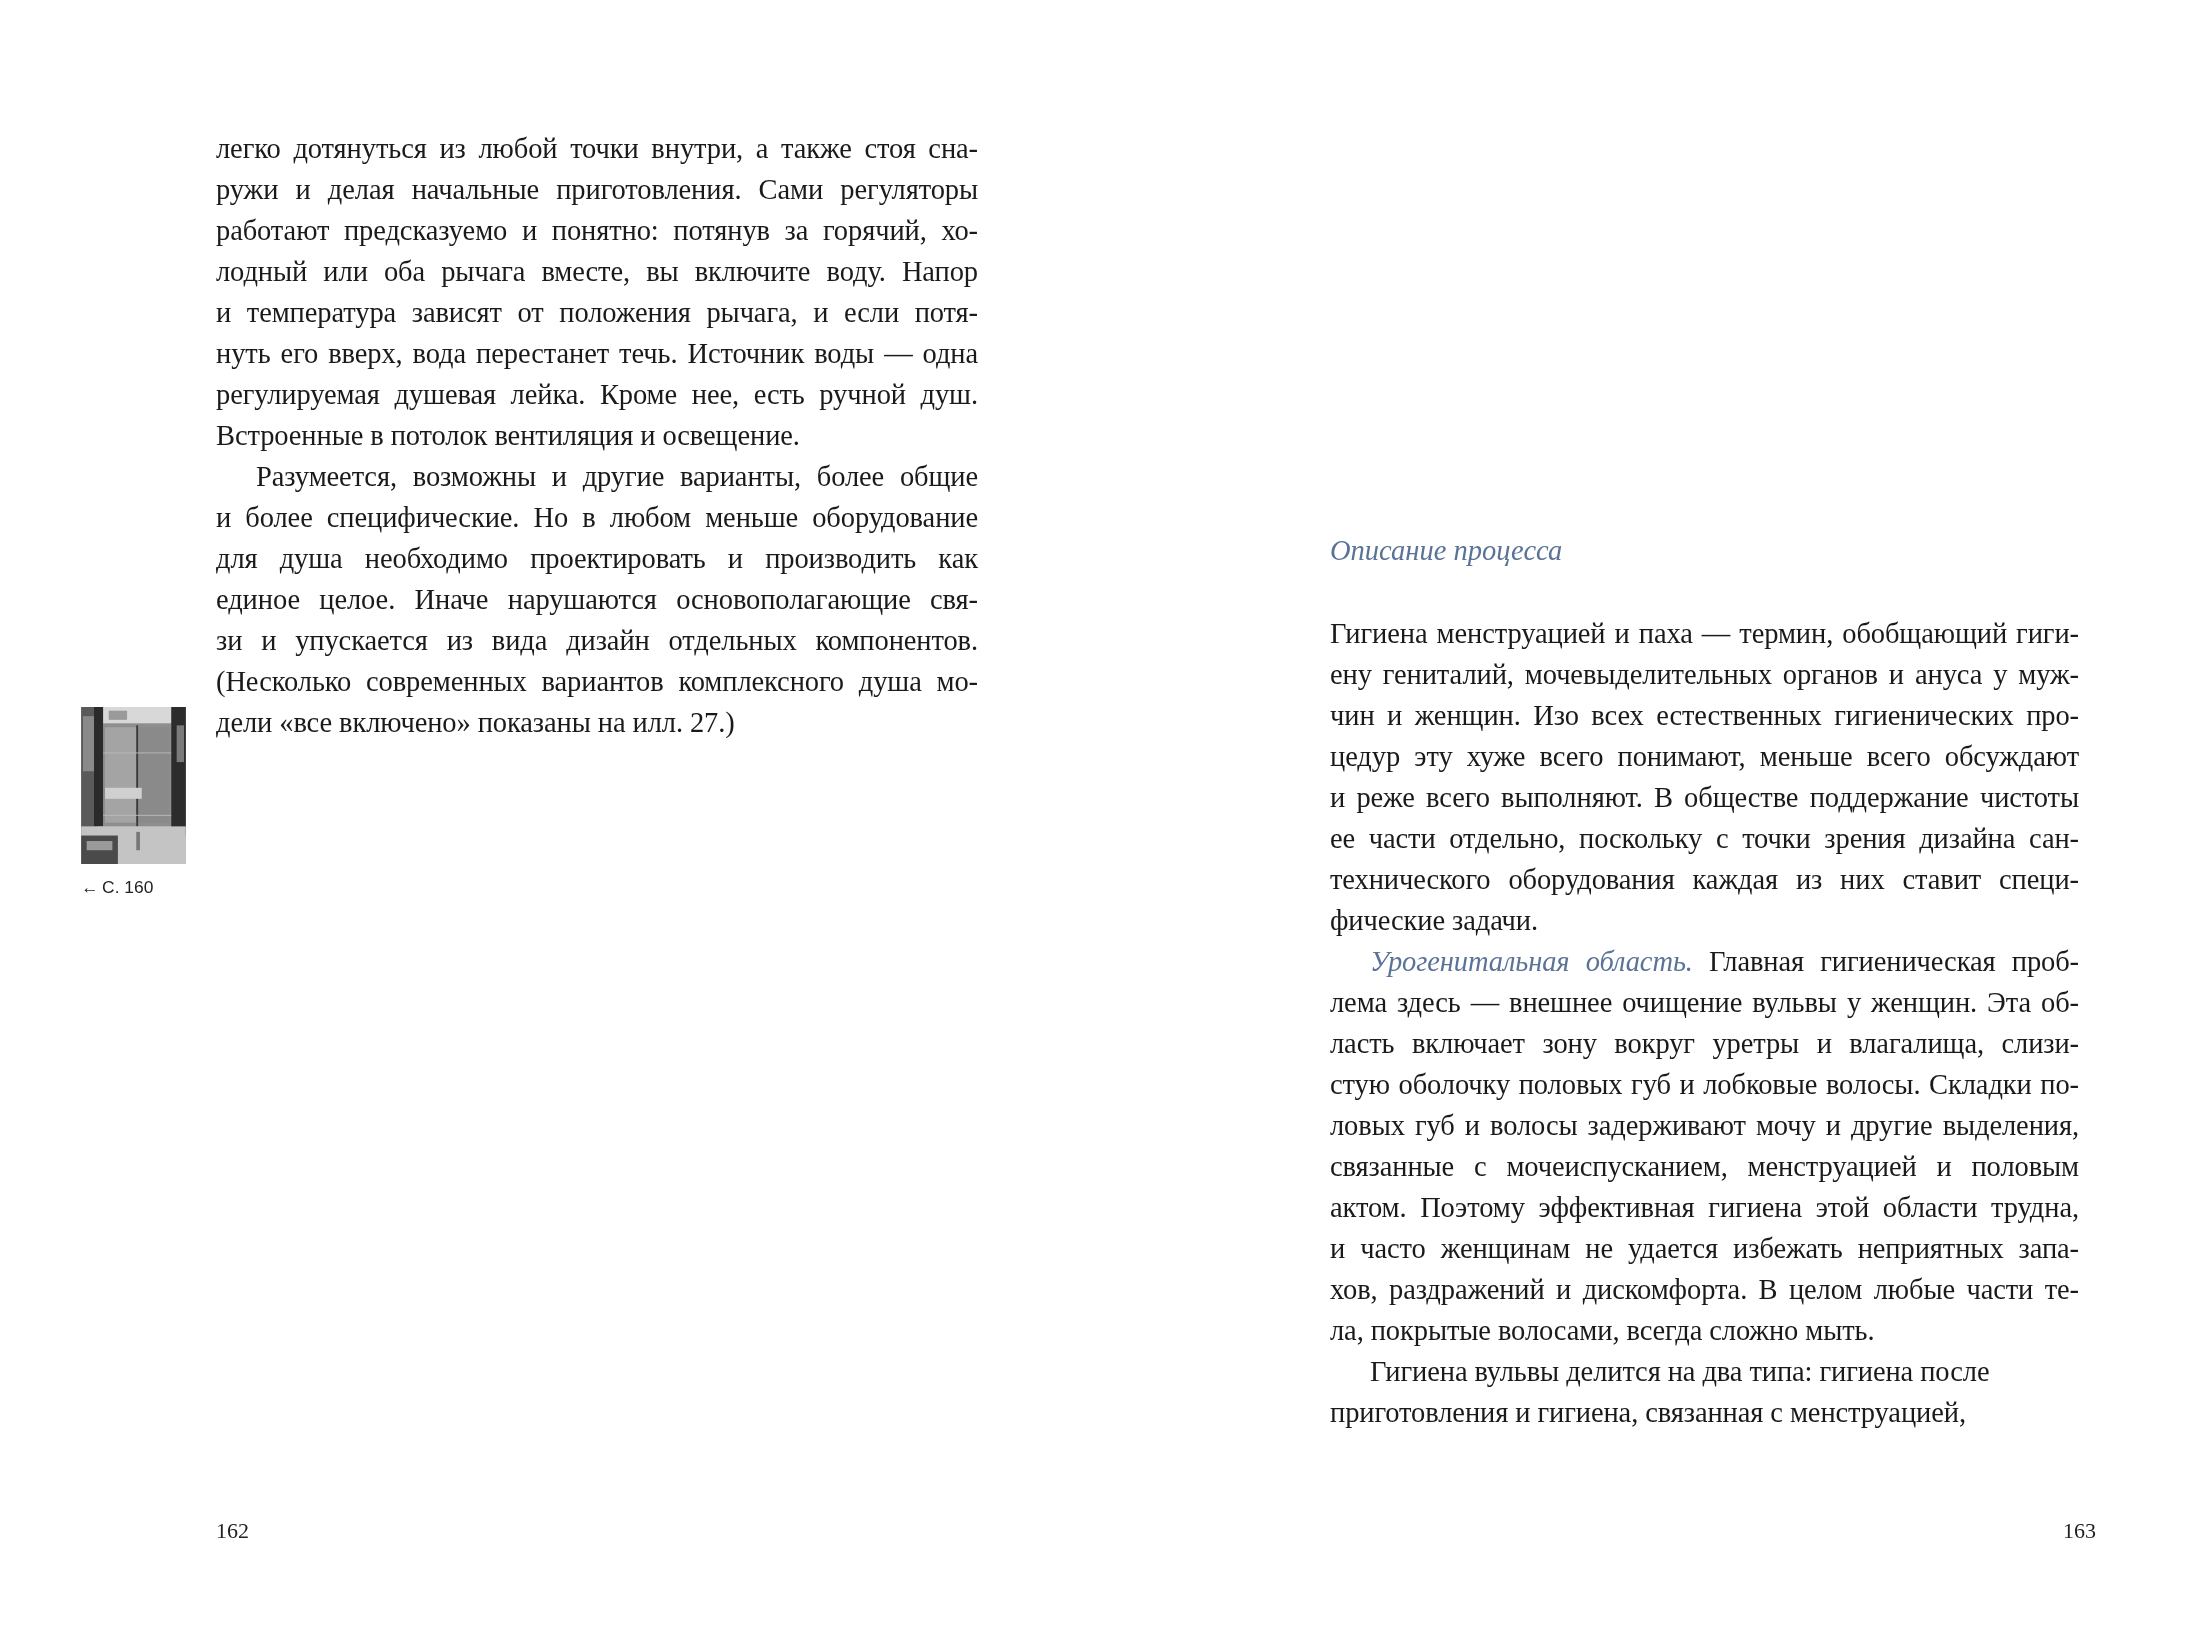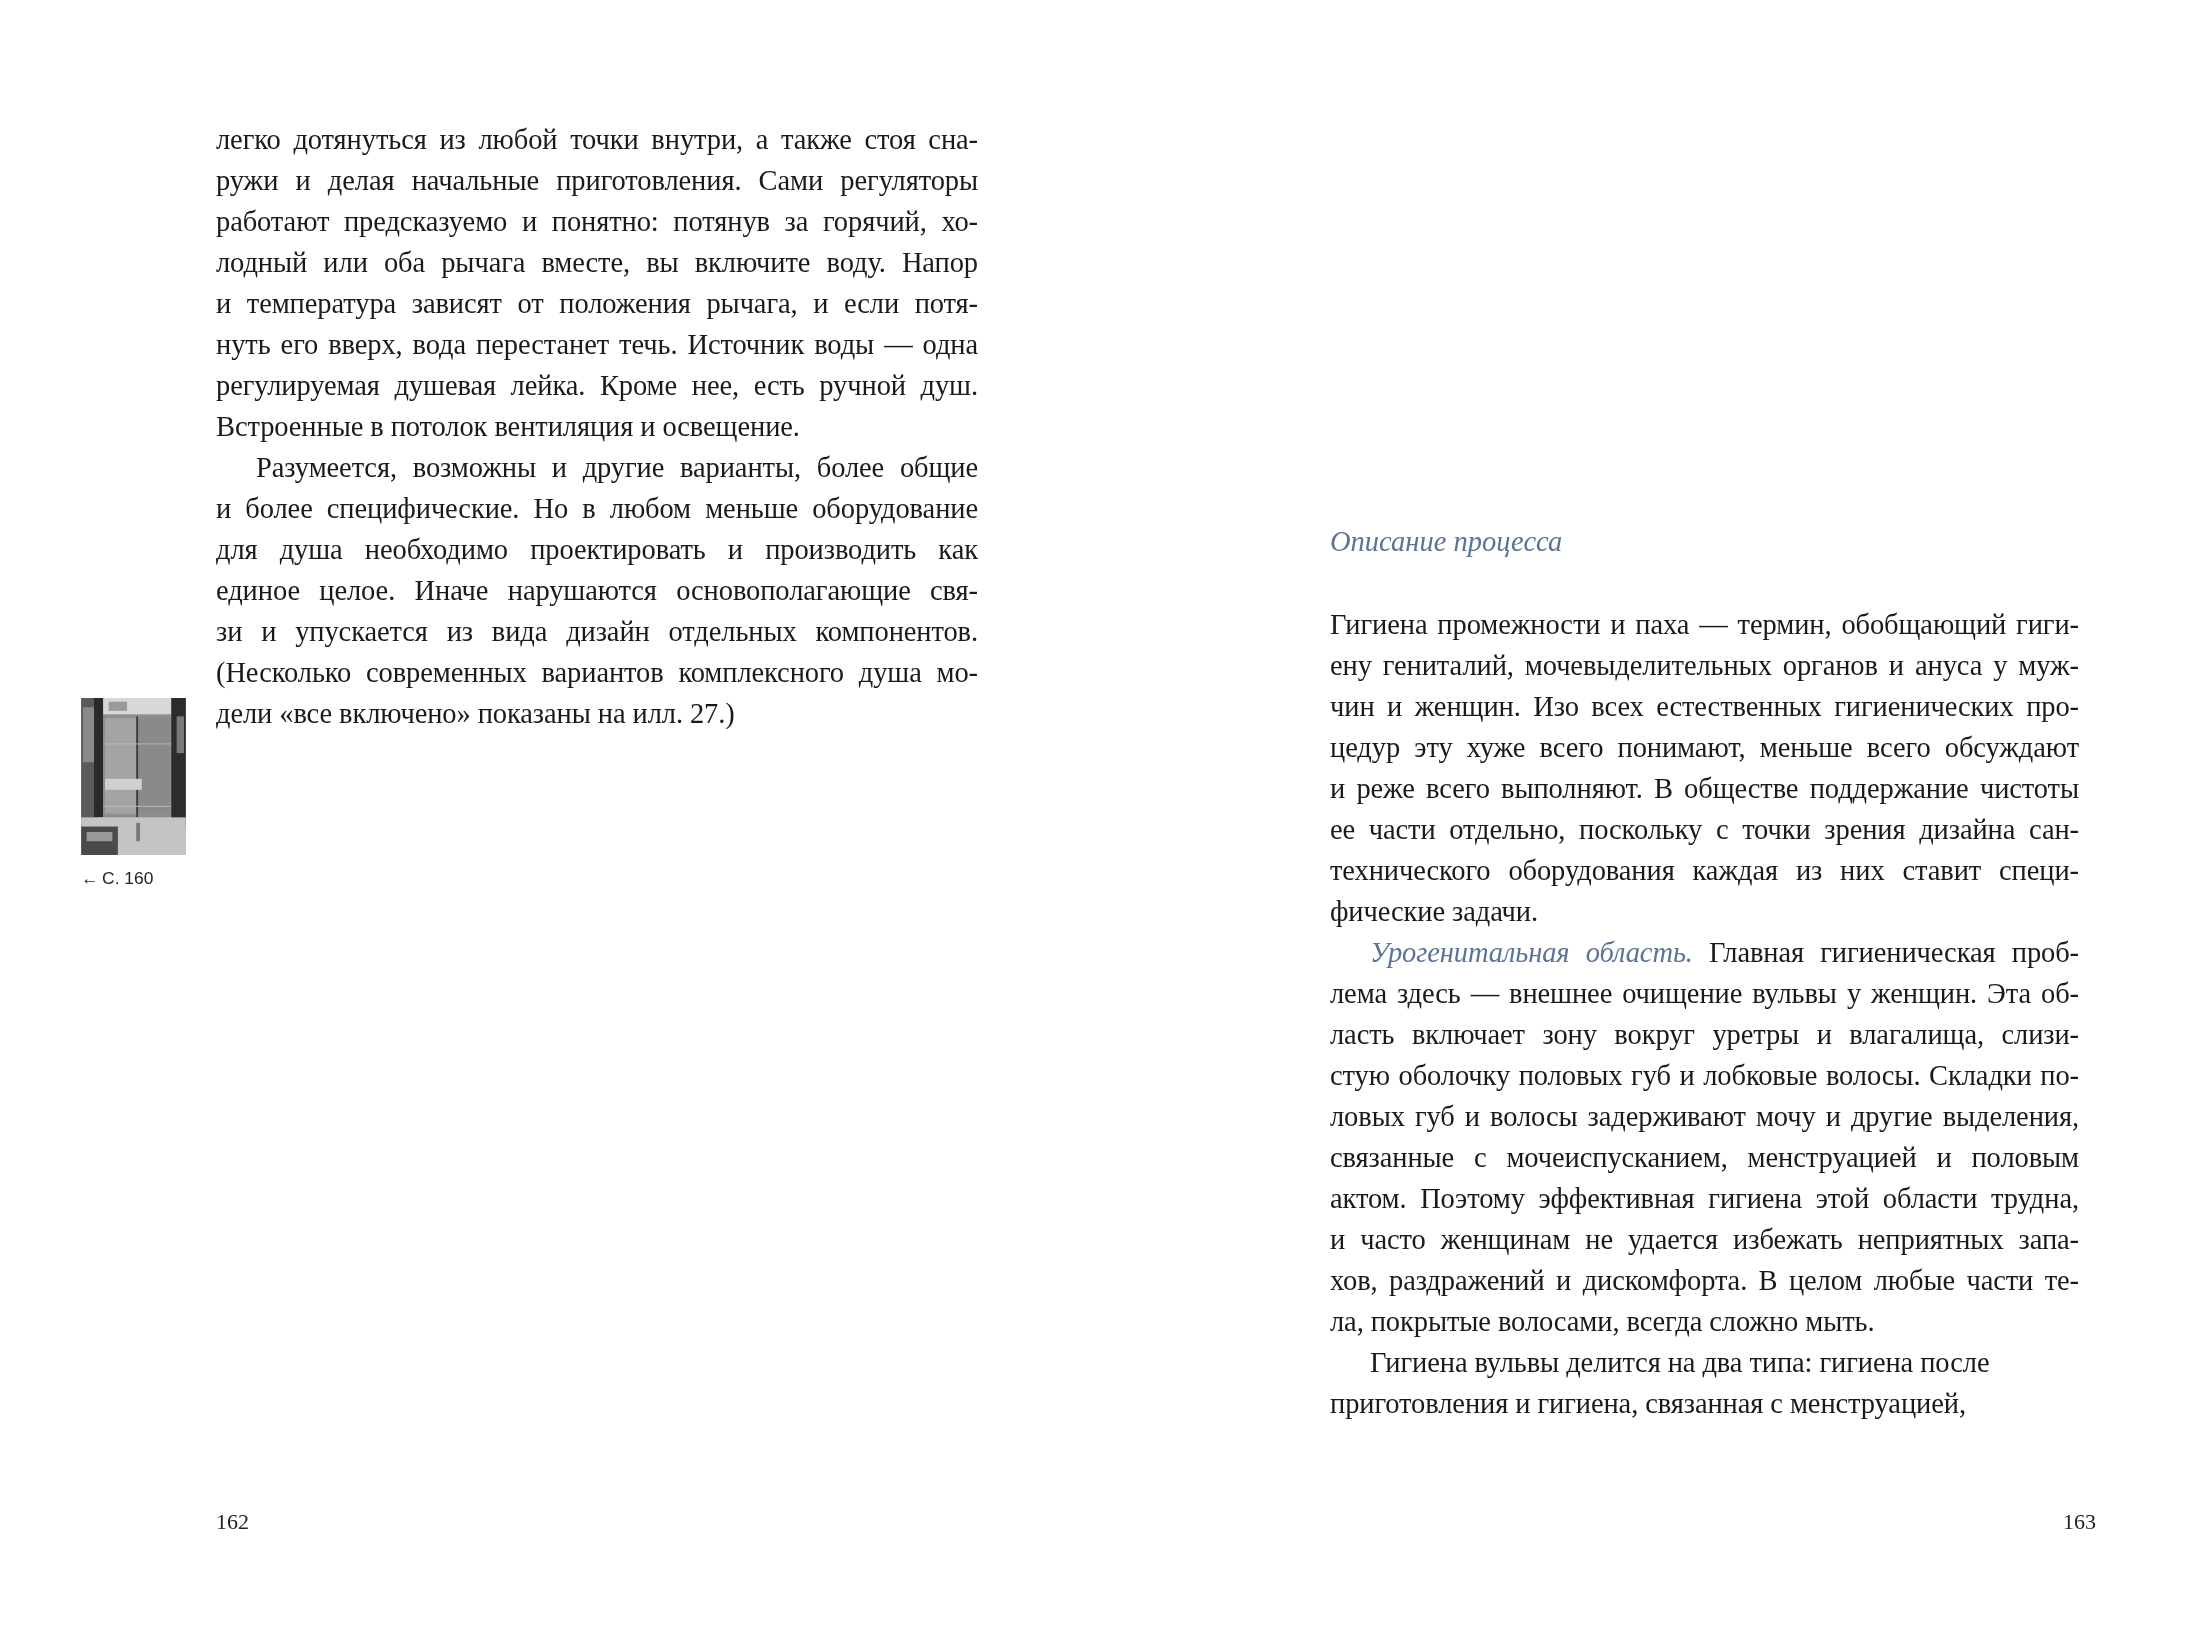--- a/index.html
+++ b/index.html
@@ -10,21 +10,21 @@
   body {
     width: 2204px;
     height: 1652px;
     position: relative;
     overflow: hidden;
     font-family: "Liberation Serif", "DejaVu Serif", serif;
     color: #1a1a1a;
   }
   .spread {
     position: absolute;
-    left: 0; top: 3px;
+    left: 0; top: 12px;
     width: 2204px; height: 1176px;
   }
   .page {
     position: absolute;
     top: 0;
     height: 1652px;
   }
   .page-left  { left: 0;    width: 1102px; }
   .page-right { left: 1102px; width: 1102px; }
 
@@ -173,21 +173,21 @@
     </div>
 
     <div class="folio">162</div>
   </div>
 
   <div class="page page-right">
 
     <div class="section-head">Описание процесса</div>
 
     <div class="column">
-      <span class="line">Гигиена промежности и паха — термин, обобщающий гиги-</span>
+      <span class="line">Гигиена менструацией и паха — термин, обобщающий гиги-</span>
       <span class="line">ену гениталий, мочевыделительных органов и ануса у муж-</span>
       <span class="line">чин и женщин. Изо всех естественных гигиенических про-</span>
       <span class="line">цедур эту хуже всего понимают, меньше всего обсуждают</span>
       <span class="line">и реже всего выполняют. В обществе поддержание чистоты</span>
       <span class="line">ее части отдельно, поскольку с точки зрения дизайна сан-</span>
       <span class="line">технического оборудования каждая из них ставит специ-</span>
       <span class="line last">фические задачи.</span>
       <span class="line indent"><span class="lead-in">Урогенитальная область.</span><span> Главная гигиеническая проб-</span></span>
       <span class="line">лема здесь — внешнее очищение вульвы у женщин. Эта об-</span>
       <span class="line">ласть включает зону вокруг уретры и влагалища, слизи-</span>

